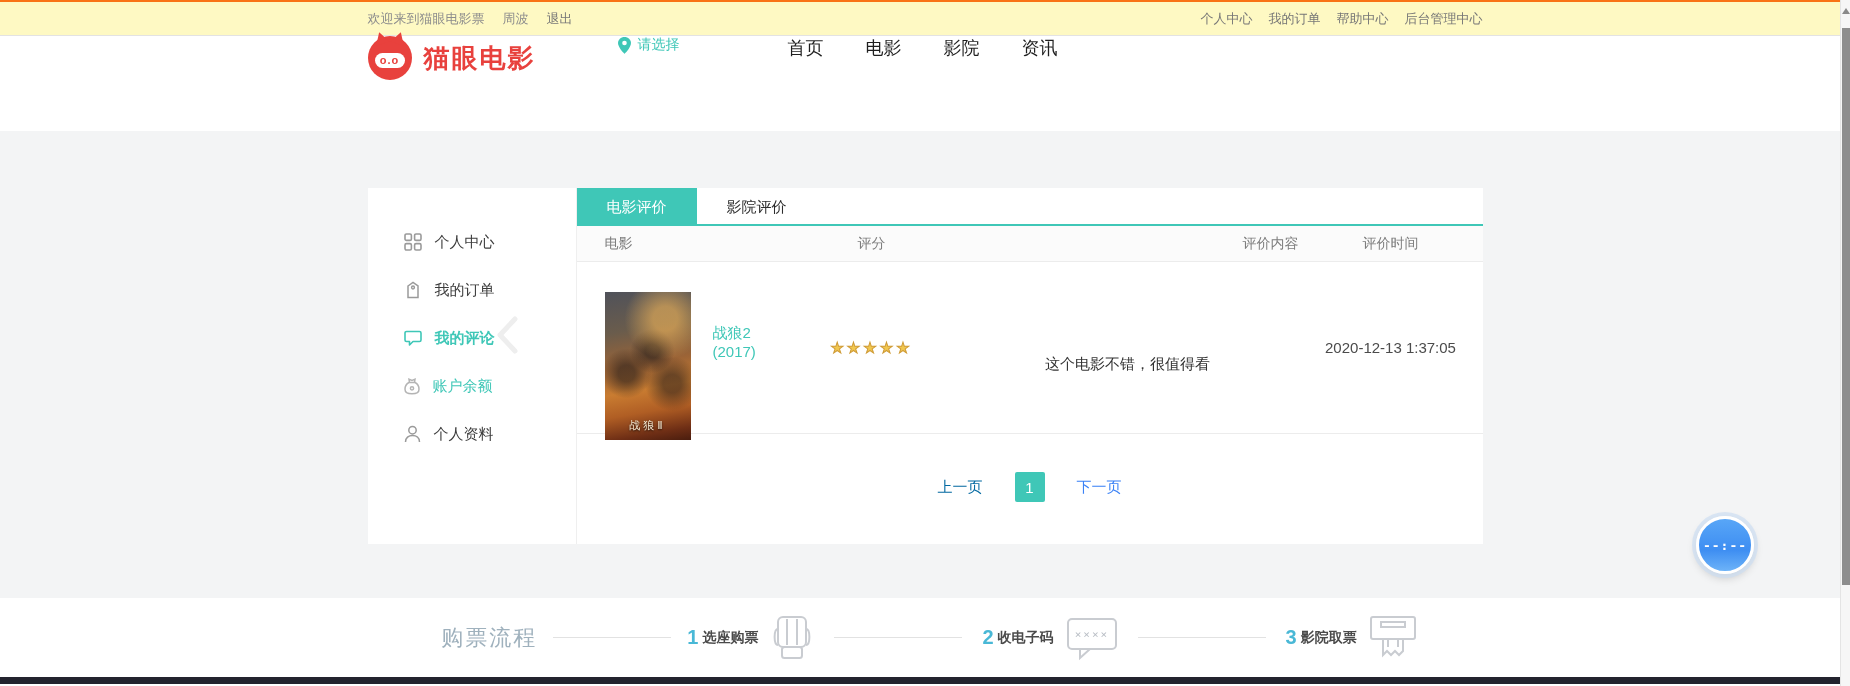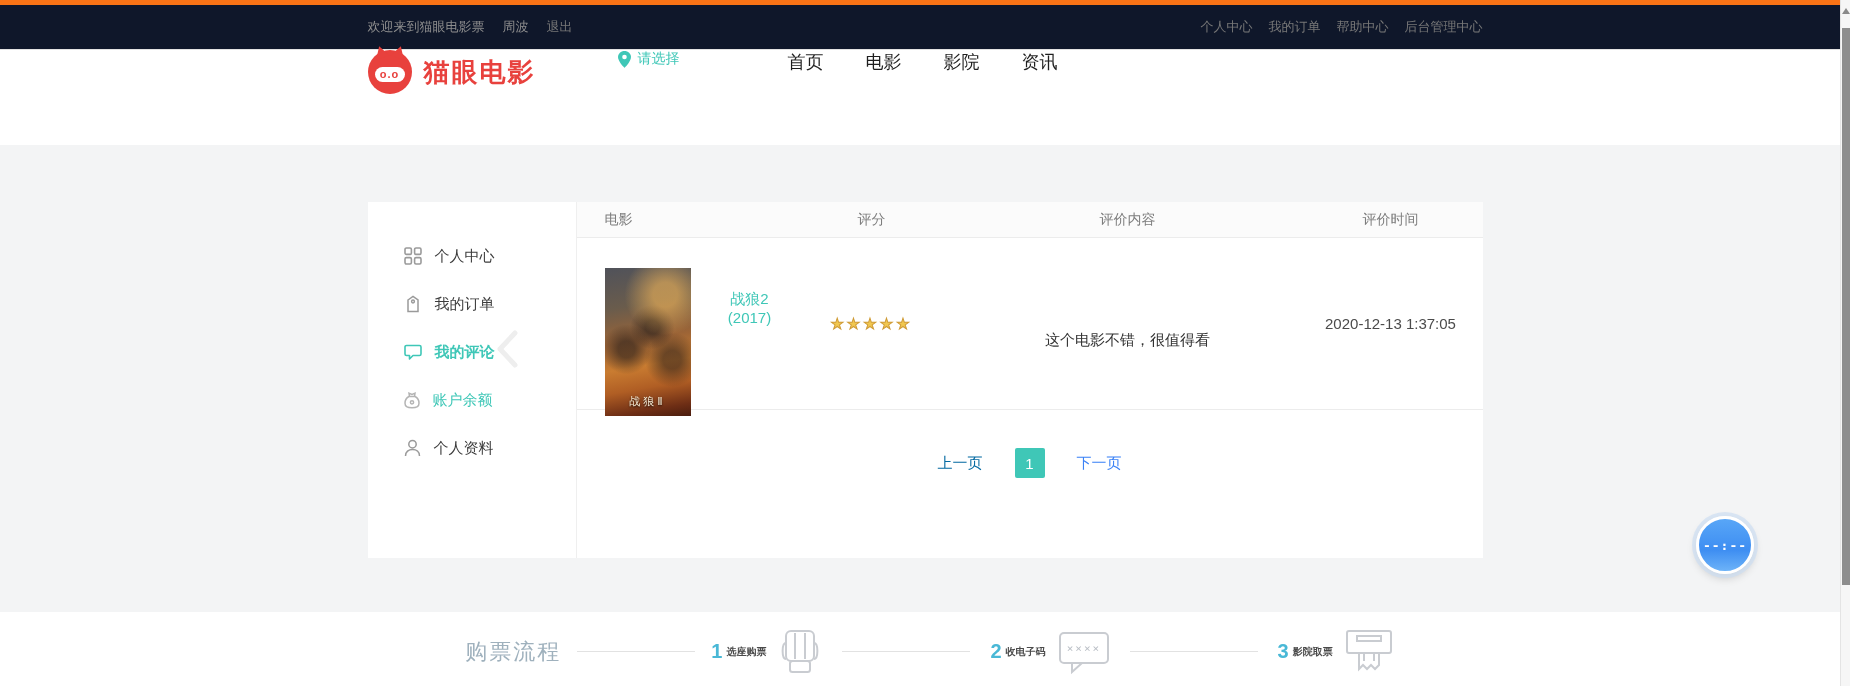--- a/index.html
+++ b/index.html
@@ -1,21 +1,21 @@
 <!DOCTYPE html>
 <html><head>
 <meta charset="utf-8">
 <style>
   * { margin:0; padding:0; box-sizing:border-box; }
   html,body { width:1850px; height:686px; overflow:hidden; background:#fff;
     font-family:"Liberation Sans","DejaVu Sans",sans-serif; }
   .shell { width:1115px; margin:0 auto; position:relative; }
 
   
-  .topbar { height:50px; background:#0f172a; border-top:5px solid #f97316;
+  .topbar { height:36px; background:#fef9c3; border-top:2px solid #f97316;
     border-bottom:1px solid #e3e3e3; }
   .topbar .shell { display:flex; align-items:center; height:100%; font-size:13px; color:#8d8d8d; }
   .topbar-left { display:flex; gap:18px; align-items:center; }
   .topbar-right { margin-left:auto; display:flex; gap:16px; align-items:center; }
   .topbar a, .toplink { color:#777; cursor:pointer; text-decoration:none; }
 
   
   .header { height:95px; background:#fff; }
   .header .shell { display:flex; align-items:flex-start; height:100%; }
   .logo { display:flex; align-items:center; cursor:pointer; }
@@ -48,58 +48,58 @@
 
   .content { width:906px; display:flex; flex-direction:column; }
   .tabbar { display:flex; border-bottom:2px solid #3fc7b7; height:38px; }
   .tab { padding:0 30px; line-height:38px; font-size:15px; color:#2d2d2d; cursor:pointer; }
   .tab.active { background:#3fc7b7; color:#fff; }
 
   .thead { display:flex; height:36px; align-items:center; background:#fbfbfb;
     border-bottom:1px solid #ececec; font-size:14px; color:#7d7d7d; }
   .col-movie { width:210px; padding-left:28px; }
   .col-rating { width:170px; text-align:center; }
-  .col-content { width:342px; text-align:center; }
+  .col-content { width:342px; text-align:right; }
   .col-time { width:184px; text-align:center; }
 
   .trow { display:flex; height:172px; border-bottom:1px solid #ececec; }
   .trow .col-movie { display:flex; padding-top:30px; }
   .trow .col-rating,.trow .col-content,.trow .col-time {
     display:flex; align-items:center; justify-content:center; }
   .poster { width:86px; height:148px; flex:0 0 86px; cursor:pointer; position:relative; overflow:hidden;
     background:
       radial-gradient(circle at 70% 18%, rgba(255,190,90,.55) 0 9%, transparent 30%),
       radial-gradient(circle at 25% 55%, rgba(30,25,25,.55) 0 8%, transparent 24%),
       radial-gradient(circle at 55% 40%, rgba(35,28,26,.6) 0 7%, transparent 22%),
       radial-gradient(circle at 78% 62%, rgba(40,30,26,.55) 0 8%, transparent 24%),
       linear-gradient(170deg,#50525a 0%,#6a5c4c 26%,#9c6436 48%,#c97c31 64%,#b05e24 78%,#6e2e15 92%,#4a1d0e 100%); }
   .poster-caption { position:absolute; bottom:7px; left:0; right:0; text-align:center;
     color:#f5e9d2; font-size:11px; letter-spacing:3px; text-shadow:0 1px 2px rgba(0,0,0,.8); }
-  .movie-title { margin:22px 0 0 22px; font-size:15px; color:#3fc7b7; cursor:pointer;text-align:center; }
+  .movie-title { margin:32px 0 0 22px; font-size:15px; color:#3fc7b7; cursor:pointer; }
   .stars { font-size:15px; letter-spacing:3px; color:#f1c74f;
     -webkit-text-stroke:1px #cf9b36; }
   .review-text { font-size:15px; color:#333;margin-top:34px; }
   .review-time { font-size:15px; color:#4b4b4b; }
 
   .pager { display:flex; justify-content:center; align-items:center; gap:32px; margin-top:38px; }
   .pg-prev { font-size:15px; color:#0369a1; cursor:pointer;text-align:center; }
   .pg-next { font-size:15px; color:#3b82f6; cursor:pointer; }
   .pg-cur { width:30px; height:30px; background:#3fc7b7; color:#fff; font-size:15px;
     display:flex; align-items:center; justify-content:center; border-radius:2px; cursor:pointer; }
 
   
   .footer { height:79px; background:#fff; display:flex; justify-content:center;margin-left:8px; }
   .flow { display:flex; align-items:center; }
   .flow-title { font-size:22px; color:#9fb1bd; letter-spacing:2px; }
   .fline { height:1px; background:#e2e2e2; }
   .fline.long { width:118px; margin:0 16px; }
   .fline.mid { width:128px; margin:0 20px; }
   .step { display:flex; align-items:center; }
   .step-num { font-size:20px; color:#49b8d6; margin-right:4px; font-weight:bold; }
-  .step-label { font-size:10px; color:#4a4a4a; font-weight:bold; margin-right:12px; }
+  .step-label { font-size:14px; color:#4a4a4a; font-weight:bold; margin-right:12px; }
   .bottombar { height:7px; background:#23232e; }
 
   
   .widget { position:absolute; right:96px; bottom:112px; width:58px; height:58px; border-radius:50%;
     background:linear-gradient(180deg,#58a6f7 0%,#3e8ef2 60%,#6db3f8 100%);
     border:3px solid #fff; box-shadow:0 0 0 4px rgba(205,222,242,.7),0 4px 10px rgba(0,0,0,.18);
     display:flex; align-items:center; justify-content:center; cursor:pointer; }
   .widget-text { color:#fff; font-size:13px; font-weight:bold; letter-spacing:1px;
     font-family:"DejaVu Sans Mono",monospace; }
 
@@ -210,20 +210,24 @@
             </g>
           </svg>
           <span>个人资料</span>
         </div>
         <svg class="side-chevron" width="22" height="38" viewBox="0 0 22 38">
           <polyline points="19,3 4,19 19,35" fill="none" stroke="#eeeeee" stroke-width="5" stroke-linecap="round" stroke-linejoin="round"></polyline>
         </svg>
       </div>
 
       <div class="content">
+        <div class="tabbar">
+          <div class="tab active">电影评价</div>
+          <div class="tab">影院评价</div>
+        </div>
 
         <div class="thead">
           <div class="col-movie">电影</div>
           <div class="col-rating">评分</div>
           <div class="col-content">评价内容</div>
           <div class="col-time">评价时间</div>
         </div>
 
         <div class="trow">
           <div class="col-movie">

